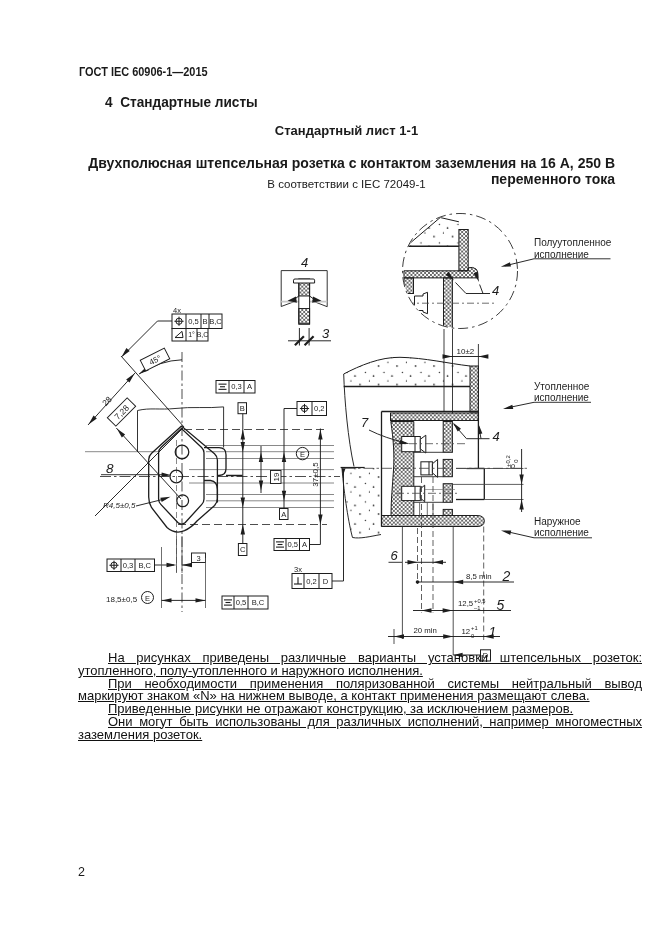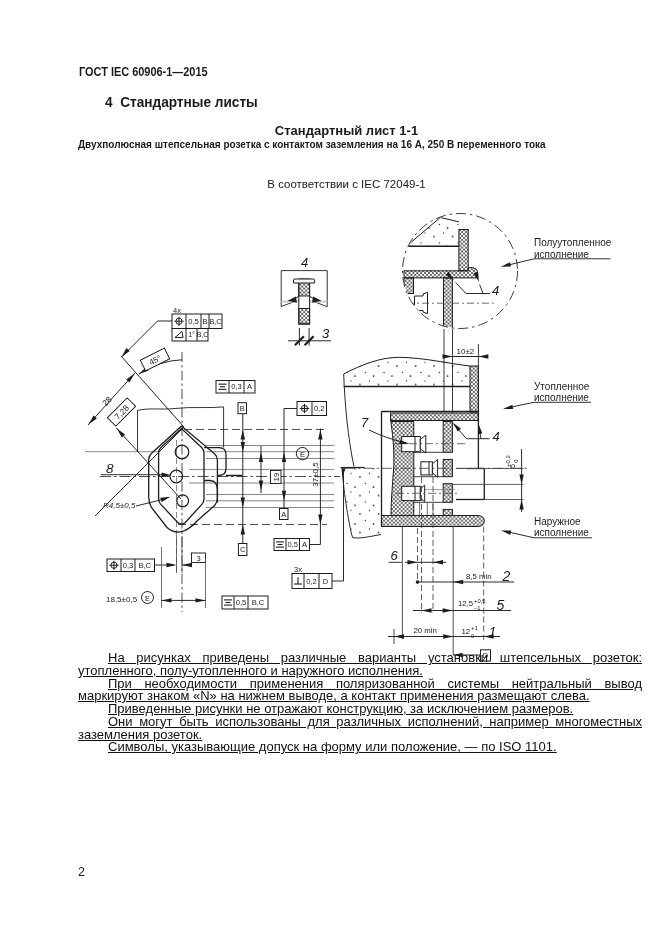--- a/index.html
+++ b/index.html
@@ -10,21 +10,21 @@
 </style>
 </head>
 <body>
 
 <div class="abs b" style="left:79px;top:65px;font-size:12.5px;transform:scaleX(0.875);transform-origin:0 0;white-space:nowrap;">ГОСТ IEC 60906-1—2015</div>
 
 <div class="abs b" style="left:105px;top:94px;font-size:14.5px;transform:scaleX(0.94);transform-origin:0 0;white-space:nowrap;">4&nbsp;&nbsp;Стандартные листы</div>
 
 <div class="abs b" style="left:78px;width:537px;text-align:center;top:123px;font-size:13px;">Стандартный лист 1-1</div>
 
-<div class="abs b" style="left:78px;width:537px;text-align:left;top:139px;font-size:10px;">Двухполюсная штепсельная розетка с контактом заземления на 16 А, 250 В переменного тока</div>
+<div class="abs b" style="left:78px;width:537px;text-align:right;top:155px;font-size:14px;">Двухполюсная штепсельная розетка с контактом заземления на 16 А, 250 В переменного тока</div>
 
 <div class="abs" style="left:78px;width:537px;text-align:center;top:178px;font-size:11.5px;">В соответствии с IEC 72049-1</div>
 
 <svg class="abs" style="left:0;top:0;" width="661" height="936" viewBox="0 0 661 936">
 <defs>
 <pattern id="xh" width="3.9" height="3.9" patternUnits="userSpaceOnUse">
 <path d="M0,0 L3.9,3.9 M3.9,0 L0,3.9" stroke="#1c1c1c" stroke-width="0.66" fill="none"></path>
 </pattern>
 <pattern id="st" width="18.5" height="18.5" patternUnits="userSpaceOnUse">
 <circle cx="3.5" cy="6" r="0.85" fill="#2a2a2a"></circle>
@@ -507,16 +507,15 @@
 <line x1="534" y1="537.8" x2="505.5" y2="531.3" stroke="#1d1d1d" stroke-width="0.95"></line>
 <path d="M501,530.5 L511.239,530.606 L510.249,534.893 Z" fill="#1d1d1d"></path>
 </g>
 </svg>
 
 <div class="abs" style="left:78px;top:652px;width:564px;font-size:13px;line-height:12.75px;text-align:justify;color:#111;text-decoration:underline;">
 <p style="text-indent:30px;">На рисунках приведены различные варианты установки штепсельных розеток: утопленного, полу-утопленного и наружного исполнения.</p>
 <p style="text-indent:30px;">При необходимости применения поляризованной системы нейтральный вывод маркируют знаком «N» на нижнем выводе, а контакт применения размещают слева.</p>
 <p style="text-indent:30px;">Приведенные рисунки не отражают конструкцию, за исключением размеров.</p>
 <p style="text-indent:30px;">Они могут быть использованы для различных исполнений, например многоместных заземления розеток.</p>
-<p style="text-indent:30px;">Символы, указывающие допуск на форму или положение, — по ISO 1101.</p>
 </div>
 
 <div class="abs" style="left:78px;top:865px;font-size:12.5px;">2</div>
 
 </body></html>

